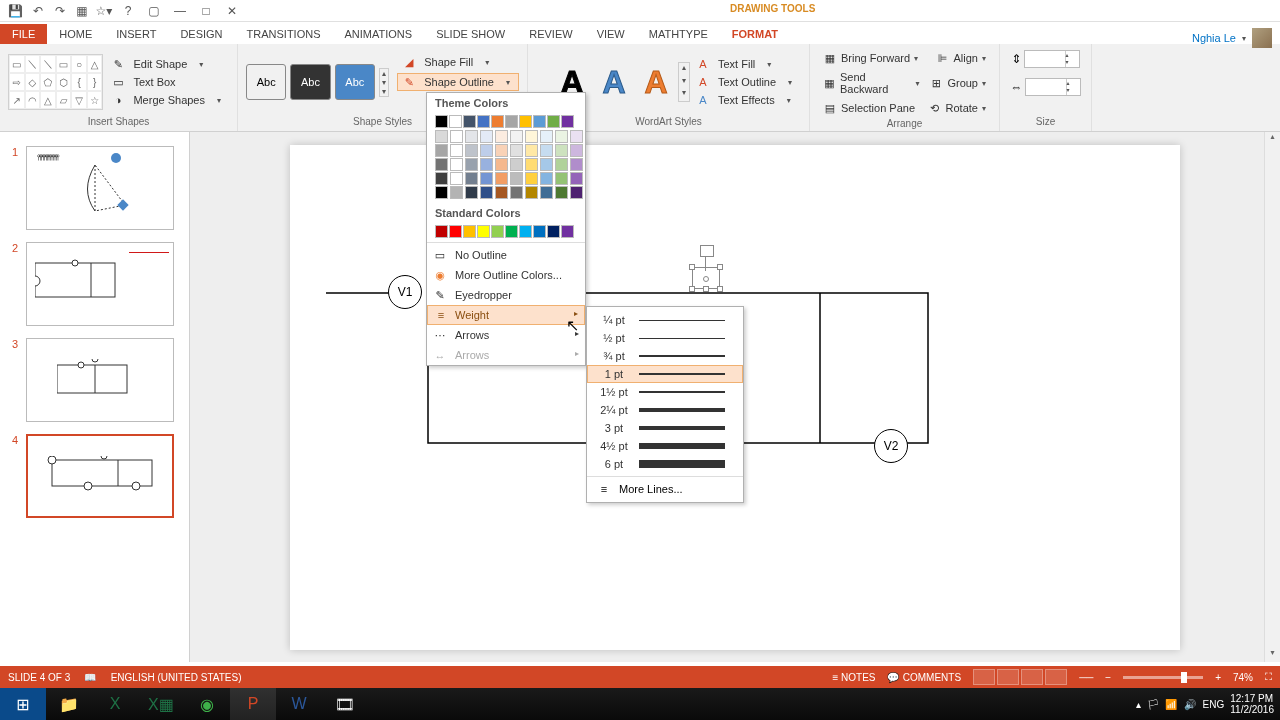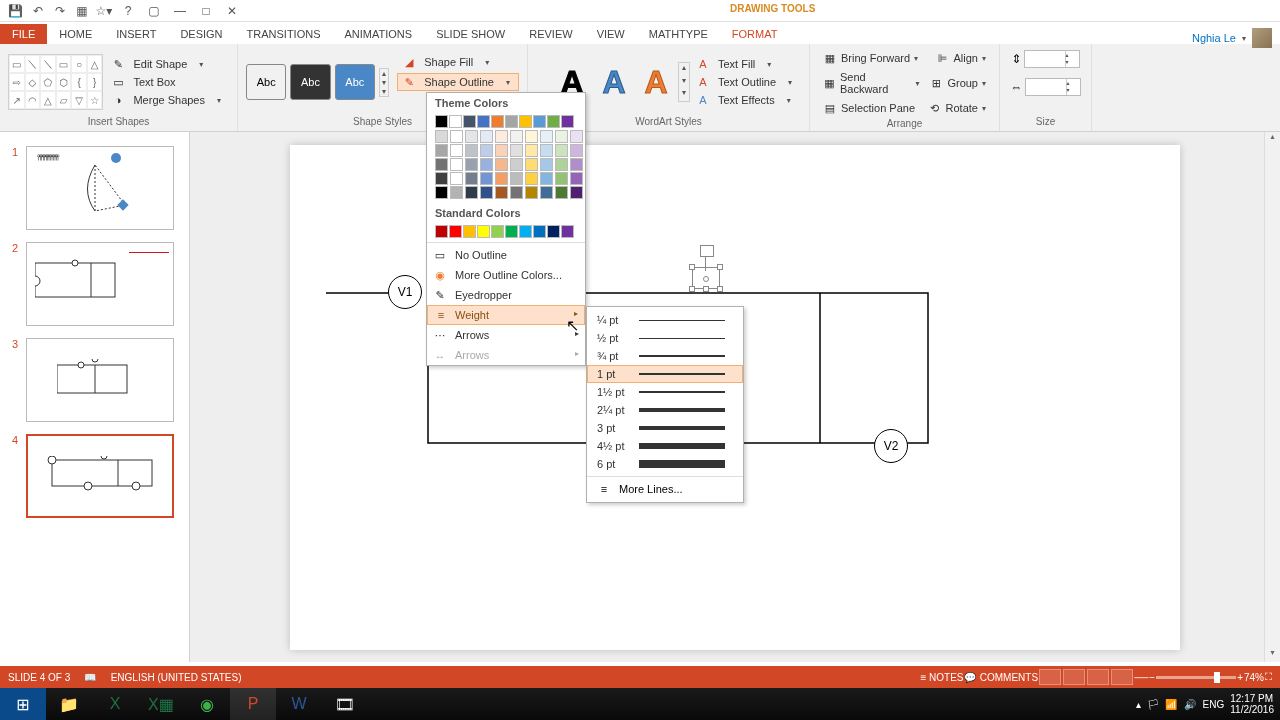--- a/index.html
+++ b/index.html
@@ -12,21 +12,21 @@
 .title-center { flex: 1; text-align: center; color: #555; }
 .title-right { display: flex; gap: 10px; padding-right: 8px; }
 .drawing-tools { color: #d88b23; font-weight: 600; font-size: 10px; }
 .user-area { position: absolute; right: 8px; top: 28px; display: flex; align-items: center; gap: 6px; font-size: 11px; color: #0072c6; z-index: 5; }
 .user-avatar { width: 20px; height: 20px; background: linear-gradient(135deg,#b0a080,#8a7050); }
 
 
 .tabs { height: 22px; display: flex; align-items: flex-end; background: #fff; font-size: 11px; }
 .tab { padding: 4px 12px; color: #444; cursor: pointer; text-transform: uppercase; }
 .tab.file { background: #d24726; color: #fff; }
-.tab.active { color: #d24726; }
+.tab.active { color: #d24726; font-weight: bold; }
 
 
 .ribbon { height: 88px; background: #f1f1f1; border-bottom: 1px solid #d0d0d0; display: flex; position: relative; }
 .group { border-right: 1px solid #e0e0e0; padding: 4px 8px 2px; display: flex; flex-direction: column; justify-content: space-between; position: relative; }
 .group-label { text-align: center; font-size: 10px; color: #666; padding-bottom: 2px; }
 .group-body { flex: 1; display: flex; align-items: center; gap: 4px; }
 
 .shapes-gallery { width: 110px; height: 56px; border: 1px solid #d0d0d0; background: #fff; display: grid; grid-template-columns: repeat(6,1fr); grid-template-rows: repeat(3,1fr); font-size: 10px; color: #666; }
 .shapes-gallery div { display: flex; align-items: center; justify-content: center; border: 0.5px solid #eee; }
 
@@ -56,39 +56,39 @@
 .menu-item { padding: 4px 8px 4px 28px; position: relative; color: #333; cursor: pointer; }
 .menu-item.hover { background: #fde1cc; border: 1px solid #f0b070; padding: 3px 7px 3px 27px; color: #8a4e10; }
 .menu-item.disabled { color: #aaa; }
 .menu-item .mi-icon { position: absolute; left: 6px; width: 14px; text-align: center; }
 .menu-item .arrow { position: absolute; right: 6px; font-size: 8px; }
 
 
 .weight-panel { position: absolute; left: 586px; top: 306px; width: 158px; background: #fff; border: 1px solid #b0b0b0; box-shadow: 2px 2px 4px rgba(0,0,0,0.2); z-index: 101; font-size: 11px; padding: 4px 0; }
 .weight-item { display: flex; align-items: center; padding: 3px 10px; gap: 8px; cursor: pointer; }
 .weight-item.sel { background: #fde1cc; border: 1px solid #f0b070; padding: 2px 9px; }
-.weight-label { width: 34px; text-align: left; color: #333; }
+.weight-label { width: 34px; text-align: center; color: #333; }
 .weight-line { width: 86px; background: #333; }
 
 
 .workspace { position: absolute; top: 132px; bottom: 58px; left: 0; right: 0; display: flex; }
 .thumb-pane { width: 190px; background: #fff; border-right: 1px solid #d0d0d0; overflow-y: auto; padding: 8px 0; }
 .thumb-wrap { display: flex; padding: 6px 12px; gap: 4px; }
 .thumb-num { font-size: 11px; color: #d24726; width: 10px; }
 .thumb { width: 148px; height: 84px; border: 1px solid #bbb; background: #fff; position: relative; }
 .thumb.active { border: 2px solid #d24726; }
 
 .canvas-area { flex: 1; background: #eeeeee; display: flex; align-items: center; justify-content: center; position: relative; }
 .slide { width: 890px; height: 505px; background: #fff; box-shadow: 0 0 8px rgba(0,0,0,0.2); position: relative; }
 
 .circle-node { position: absolute; width: 34px; height: 34px; border: 1.5px solid #000; border-radius: 50%; background: #fff; display: flex; align-items: center; justify-content: center; font-size: 12px; }
 
 
 .statusbar { position: absolute; bottom: 32px; left: 0; right: 0; height: 22px; background: #d24726; color: #fff; display: flex; align-items: center; font-size: 10px; padding: 0 8px; gap: 14px; }
-.status-right { margin-left: auto; display: flex; align-items: center; gap: 1px; }
+.status-right { margin-left: auto; display: flex; align-items: center; gap: 12px; }
 .view-icons { display: flex; gap: 2px; }
 .view-icon { width: 22px; height: 16px; background: rgba(255,255,255,0.15); border: 1px solid rgba(255,255,255,0.3); }
 .zoom-slider { width: 80px; height: 3px; background: rgba(255,255,255,0.5); position: relative; }
 .zoom-slider::after { content:''; position:absolute; left: 58px; top:-4px; width:6px; height:11px; background:#fff; }
 
 
 .taskbar { position: absolute; bottom: 0; left: 0; right: 0; height: 32px; background: linear-gradient(#1a1a1a,#0a0a0a); display: flex; align-items: center; }
 .task-icon { width: 46px; height: 32px; display: flex; align-items: center; justify-content: center; font-size: 16px; color: #fff; }
 .tray { margin-left: auto; display: flex; align-items: center; gap: 6px; color: #fff; font-size: 10px; padding-right: 6px; }
 .tray-time { text-align: left; line-height: 1.1; }

